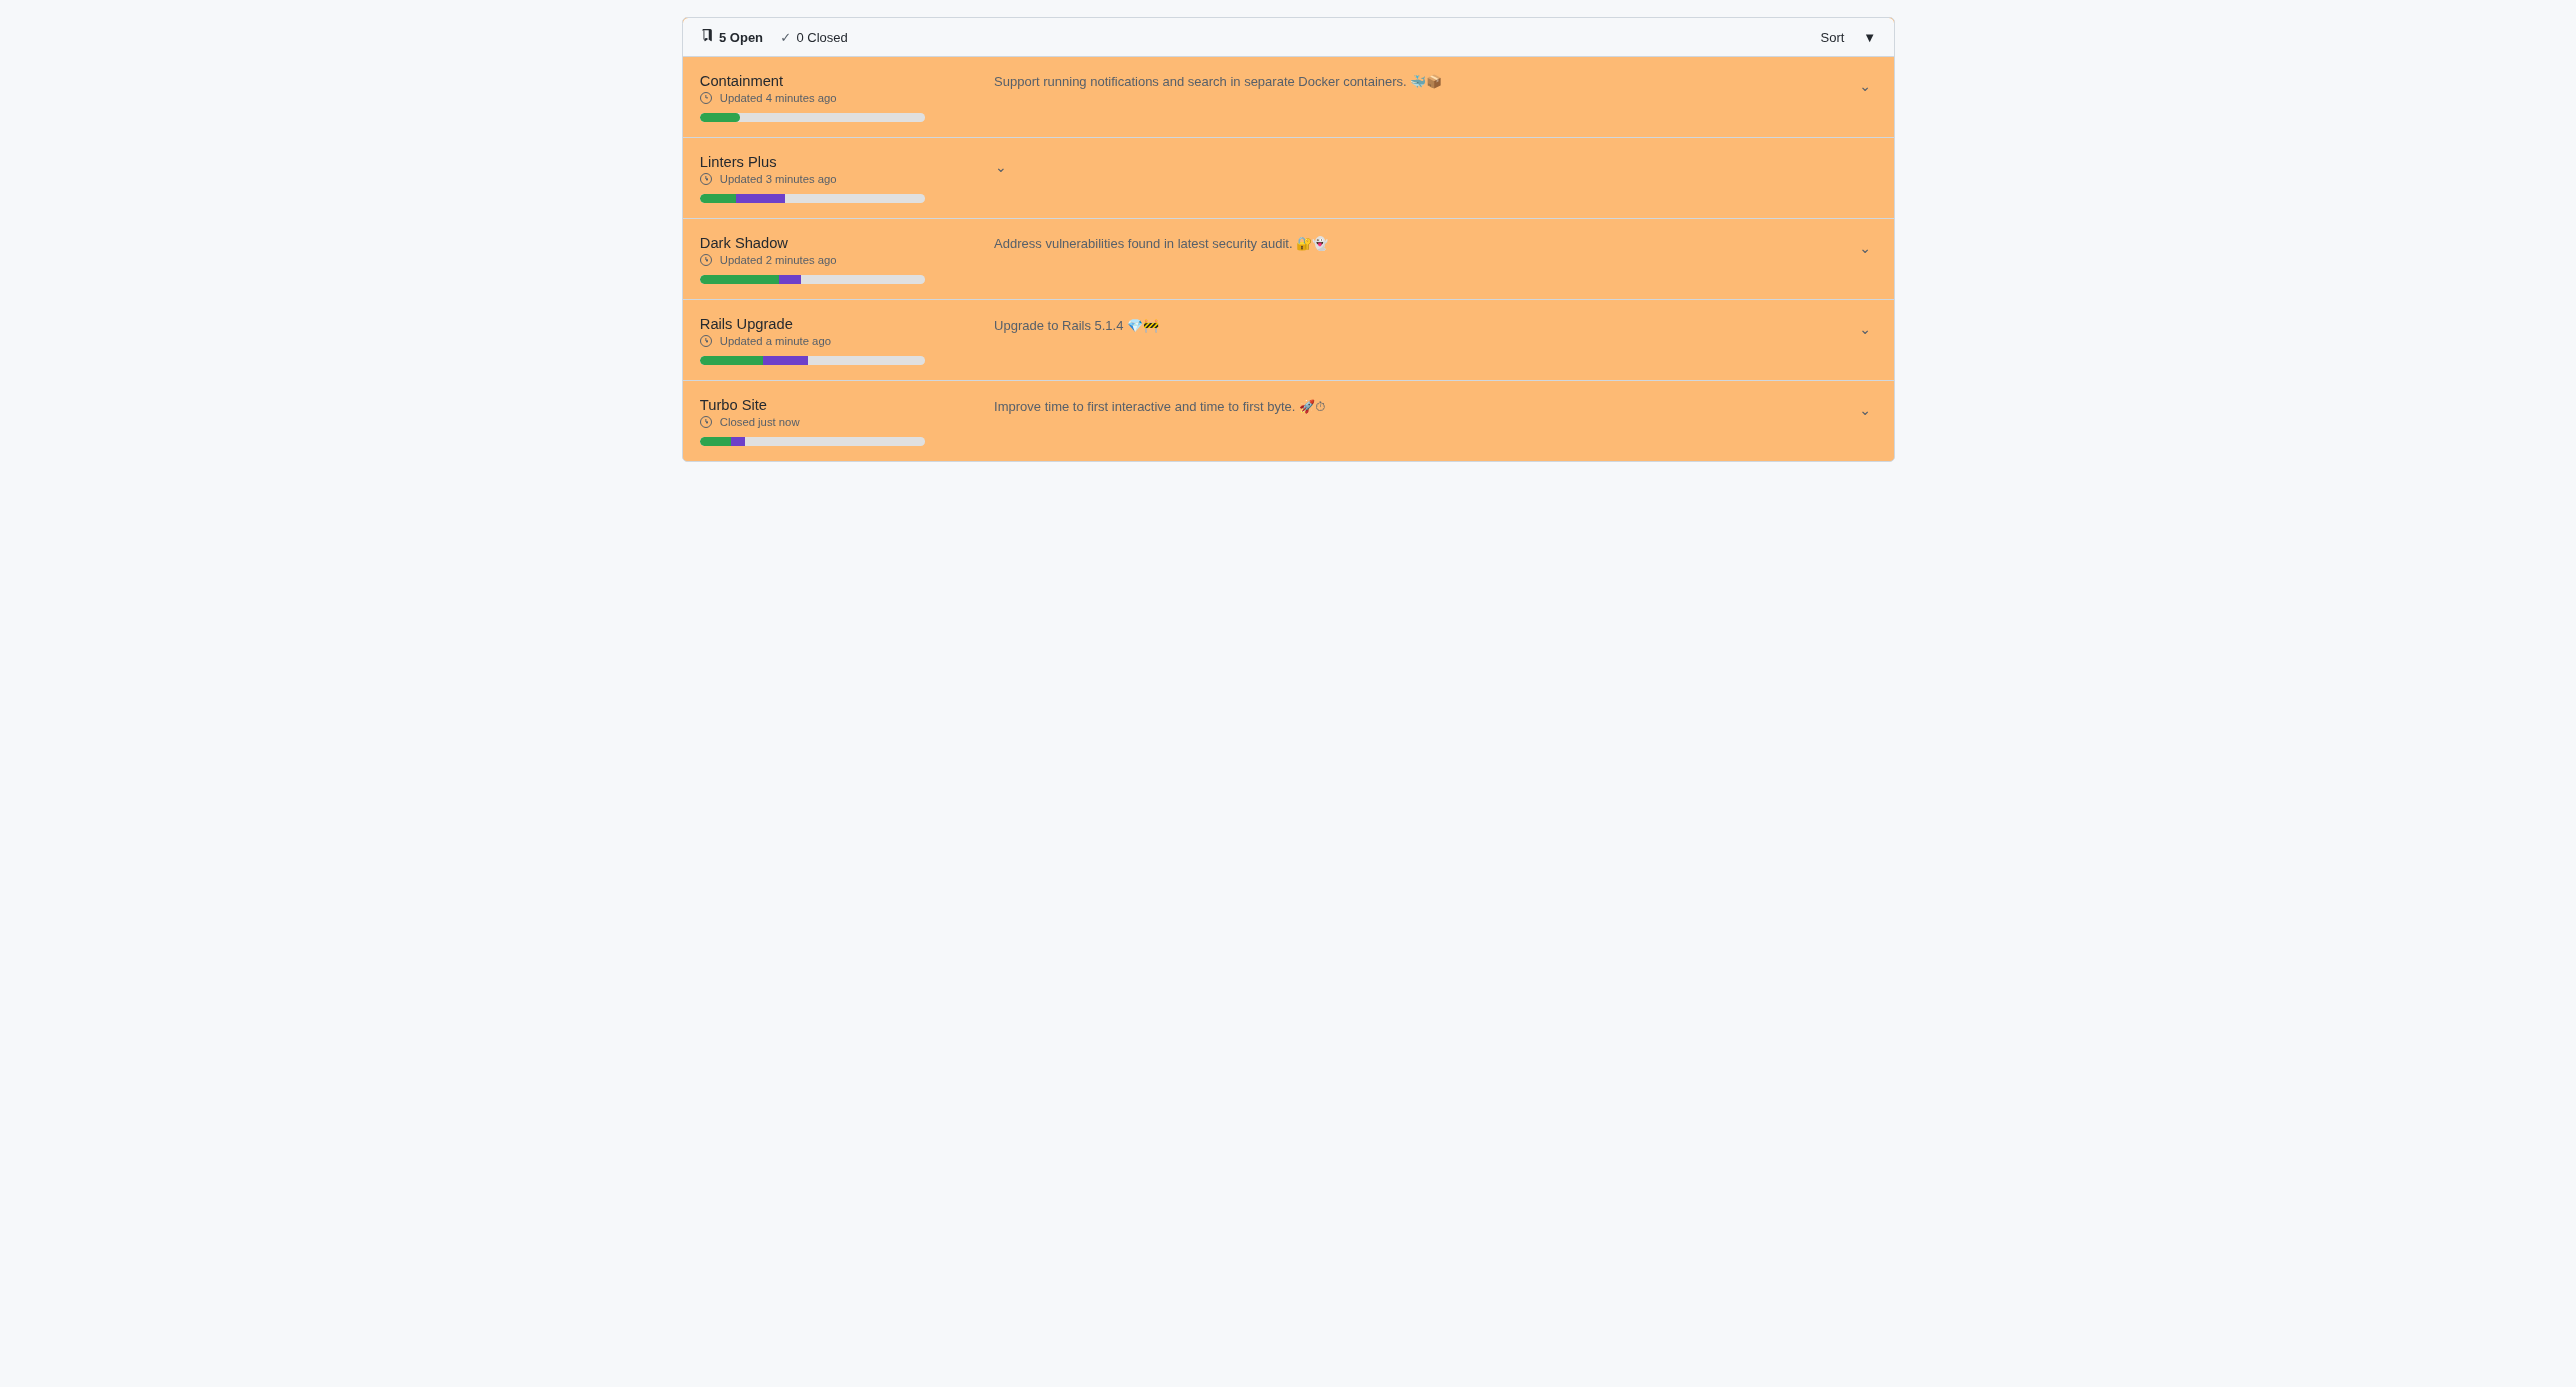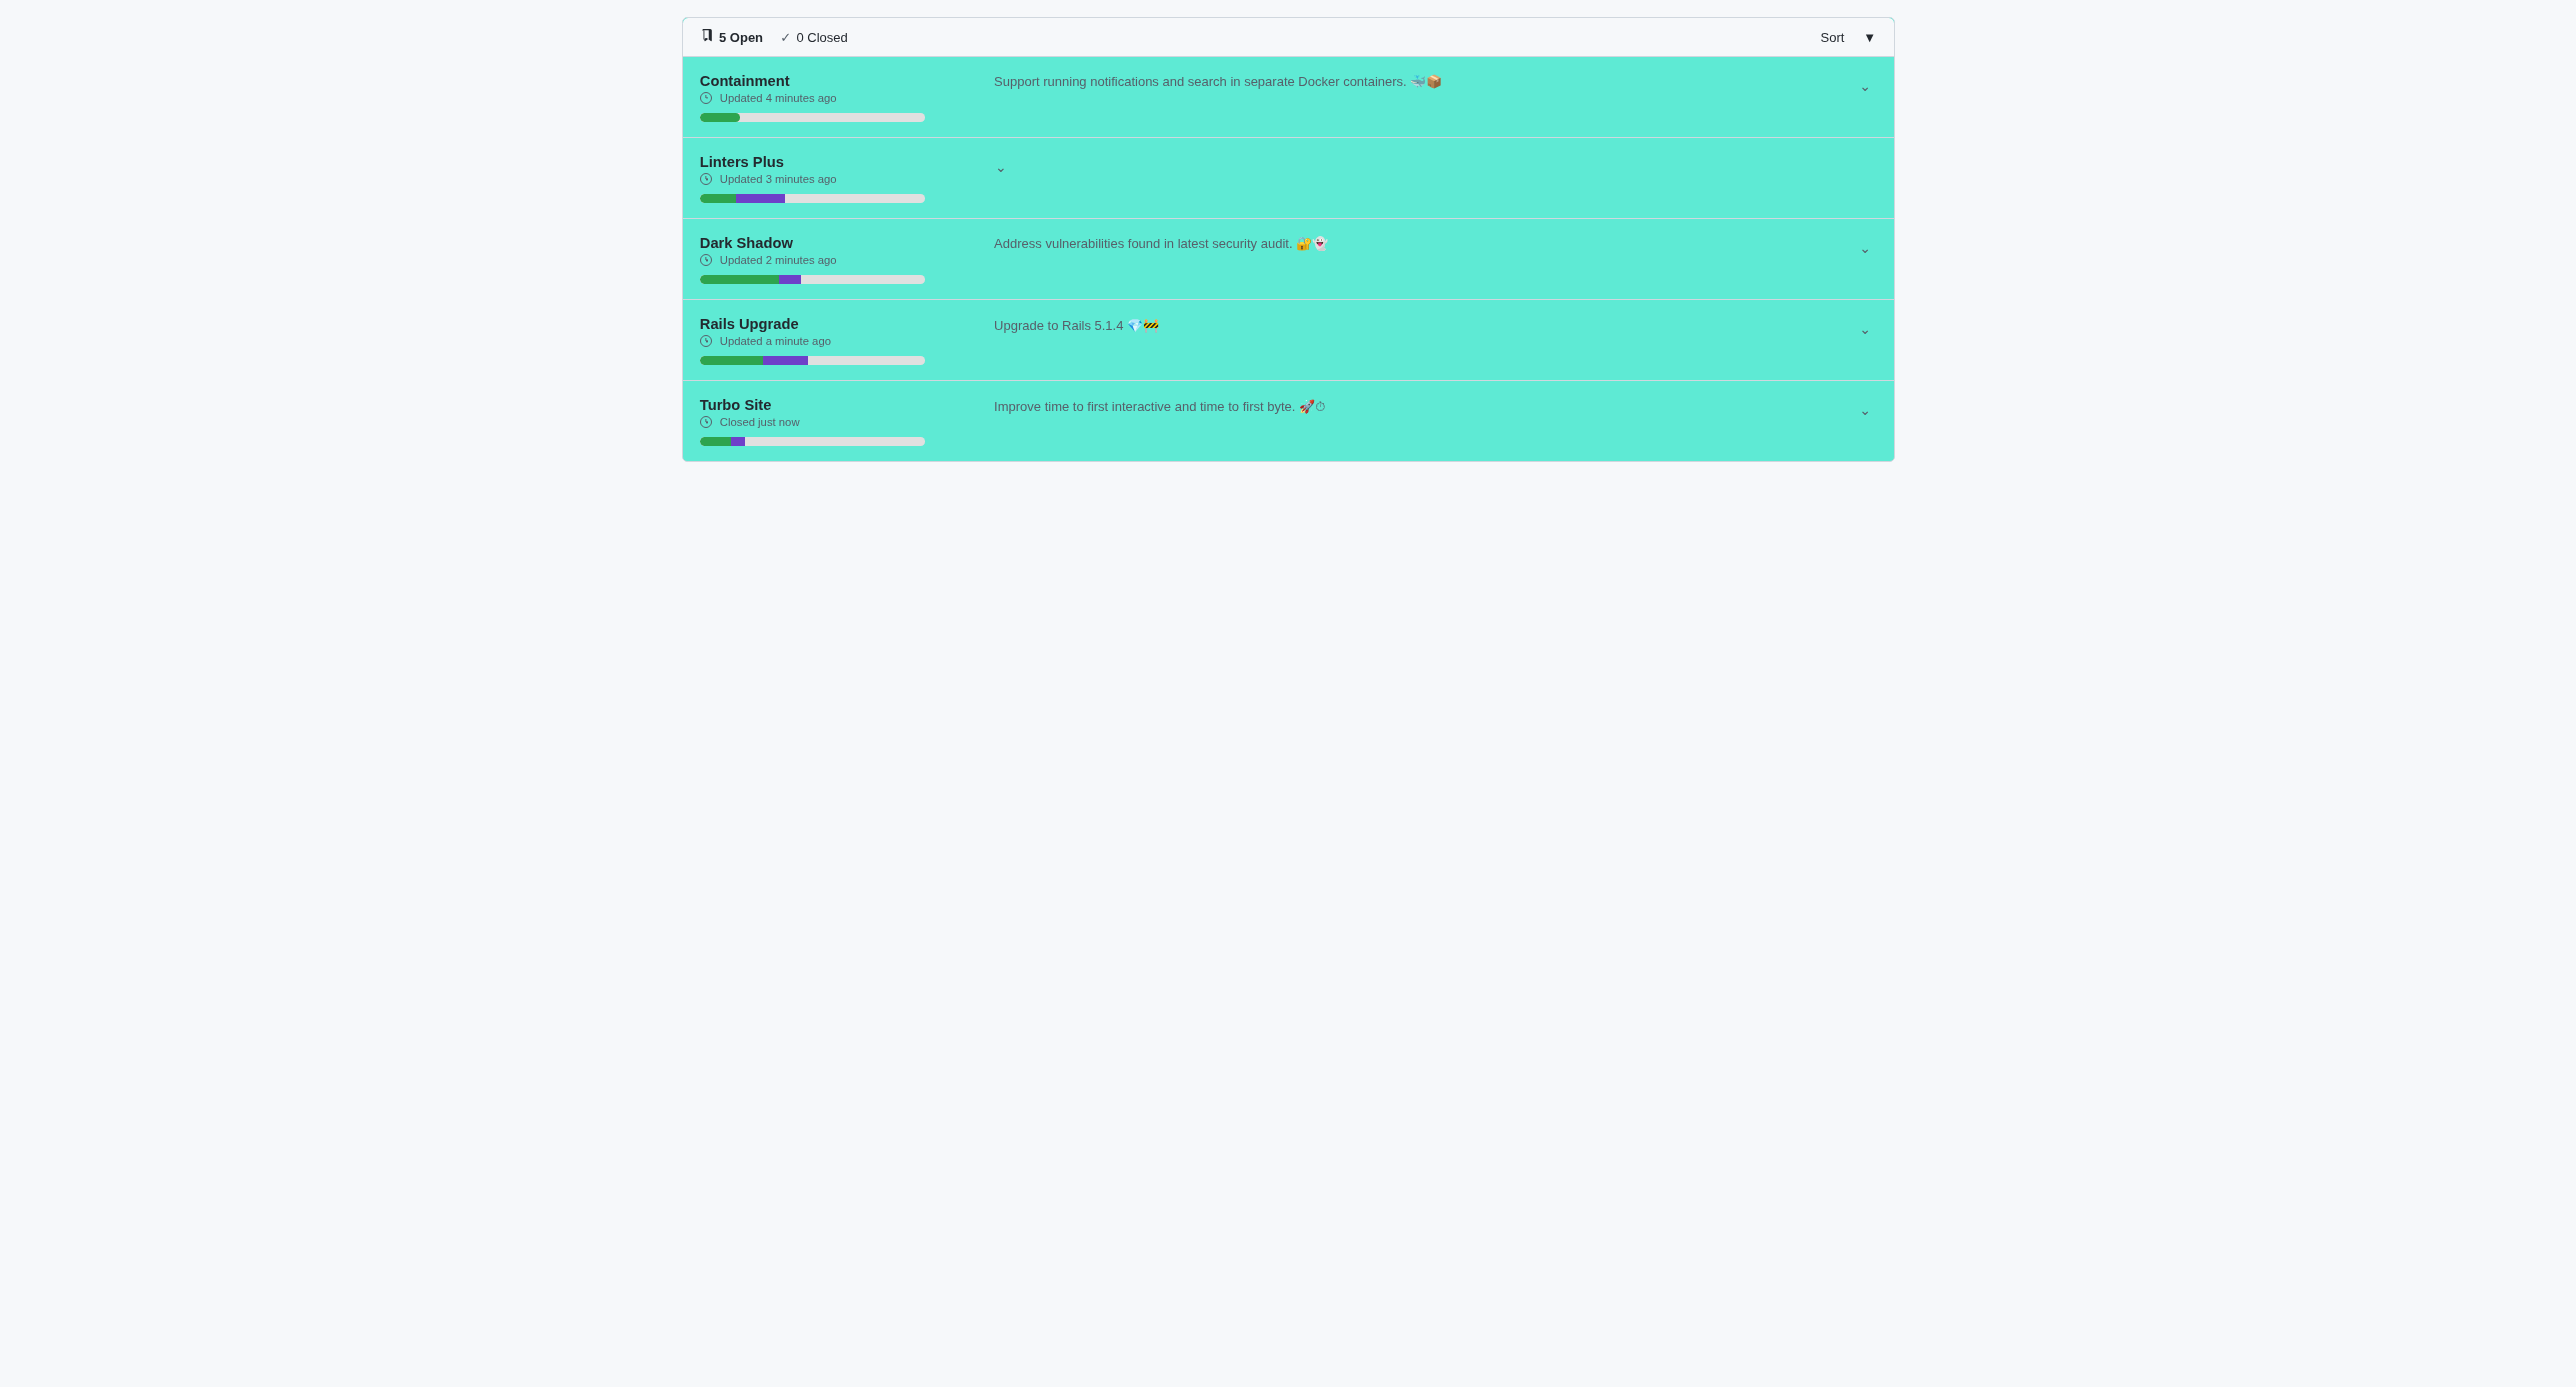--- a/index.html
+++ b/index.html
@@ -6,21 +6,21 @@
     body {
       font-family: -apple-system, BlinkMacSystemFont, "Segoe UI", Helvetica, Arial, sans-serif;
       background: #f6f8fa;
       display: flex;
       justify-content: center;
       align-items: flex-start;
       min-height: 100vh;
       padding: 17.3px;
     }
     .container {
-      background: #5eead4;
+      background: #fdba74;
       border: 0.9px solid #d0d7de;
       border-radius: 5.2px;
       width: 100%;
       max-width: 1213px;
     }
     .header {
       display: flex;
       align-items: center;
       justify-content: space-between;
       padding: 10.4px 17.3px;
@@ -65,21 +65,21 @@
     }
     .milestone-row:last-child {
       border-bottom: none;
     }
     .milestone-left {
       width: 277px;
       flex-shrink: 0;
     }
     .milestone-title {
       font-size: 14.7px;
-      font-weight: 700;
+      font-weight: 400;
       color: #24292f;
       margin-bottom: 3.5px;
     }
     .milestone-updated {
       display: flex;
       align-items: center;
       gap: 8px;
       font-size: 11.3px;
       color: #57606a;
       margin-bottom: 8.7px;

